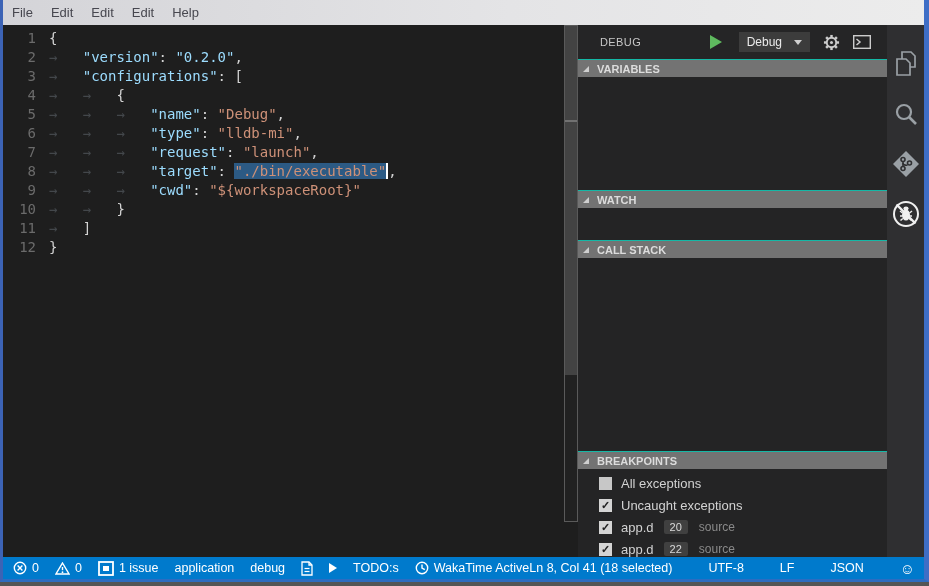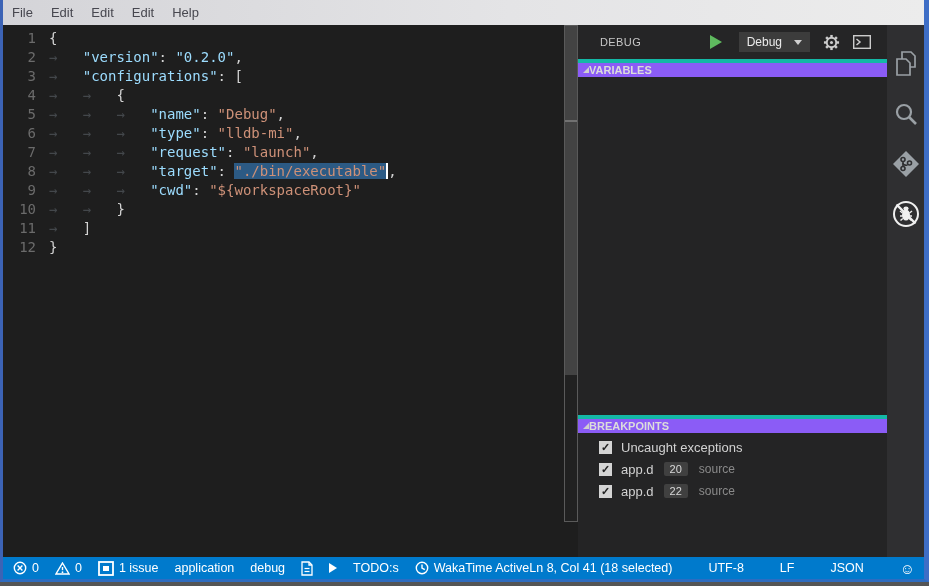--- a/index.html
+++ b/index.html
@@ -40,21 +40,21 @@
   .sb-thumb{position:absolute;top:0;left:0;right:0;height:349px;background:#434343;}
   .sb-divider{position:absolute;top:94px;left:0;right:0;height:2px;background:#717171;}
   
   .sidebar{width:309px;flex:0 0 309px;background:#252526;display:flex;flex-direction:column;min-height:0;}
   .debug-toolbar{height:34px;flex:0 0 34px;display:flex;align-items:center;padding:0 16px 0 22px;}
   .debug-title{font-size:11px;letter-spacing:.4px;color:#c8c8c8;}
   .play-tri{width:0;height:0;border-left:12px solid #5fba5f;border-top:7px solid transparent;border-bottom:7px solid transparent;margin-left:auto;}
   .config-dropdown{background:#3c3c3c;color:#ebebeb;font-size:12px;padding:3px 8px;margin-left:17px;display:flex;align-items:center;cursor:default;}
   .caret-down{width:0;height:0;border-top:5px solid #cfcfcf;border-left:4px solid transparent;border-right:4px solid transparent;margin-left:12px;}
   .tb-icon{margin-left:13px;display:flex;}
-  .section-header{height:18px;flex:0 0 18px;background:#8b5cf6;border-top:4px solid #14b8a6;display:flex;align-items:center;padding-left:5px;gap:0;color:#dcdcdc;font-size:11px;font-weight:bold;}
+  .section-header{height:18px;flex:0 0 18px;background:#737373;border-top:1px solid #14b8a6;display:flex;align-items:center;padding-left:5px;gap:8px;color:#dcdcdc;font-size:11px;font-weight:bold;}
   .twistie{width:0;height:0;border-bottom:6px solid #cfcfcf;border-left:6px solid transparent;}
   .section-body{background:#242425;}
   .body-variables{height:113px;flex:0 0 113px;}
   .body-watch{height:32px;flex:0 0 32px;}
   .body-callstack{height:193px;flex:0 0 193px;}
   .body-breakpoints{flex:1;padding-top:3px;}
   .bp-row{display:flex;align-items:center;height:22px;padding-left:21px;font-size:13px;color:#d2d2d2;}
   .bp-check{width:13px;height:13px;flex:0 0 13px;margin-right:9px;background:#d4d4d4;color:#222;font-size:11px;line-height:13px;text-align:center;font-weight:bold;}
   .bp-check.unchecked{background:#c7c7c7;}
   .bp-badge{background:#404040;color:#d8d8d8;font-size:11px;padding:1px 6px;margin-left:10px;border-radius:2px;}
@@ -174,29 +174,41 @@
           </svg>
         </span>
       </div>
 
       <div class="section-header">
         <span class="twistie"></span>
         <span>VARIABLES</span>
       </div>
       <div class="section-body body-variables"></div>
 
+      <div class="section-header">
+        <span class="twistie"></span>
+        <span>WATCH</span>
+      </div>
       <div class="section-body body-watch"></div>
 
+      <div class="section-header">
+        <span class="twistie"></span>
+        <span>CALL STACK</span>
+      </div>
       <div class="section-body body-callstack"></div>
 
       <div class="section-header">
         <span class="twistie"></span>
         <span>BREAKPOINTS</span>
       </div>
       <div class="section-body body-breakpoints">
+          <div class="bp-row">
+            <span class="bp-check unchecked"></span>
+            <span>All exceptions</span>
+          </div>
           <div class="bp-row">
             <span class="bp-check">✓</span>
             <span>Uncaught exceptions</span>
           </div>
           <div class="bp-row">
             <span class="bp-check">✓</span>
             <span>app.d</span>
             <span class="bp-badge">20</span>
             <span class="bp-detail">source</span>
           </div>

